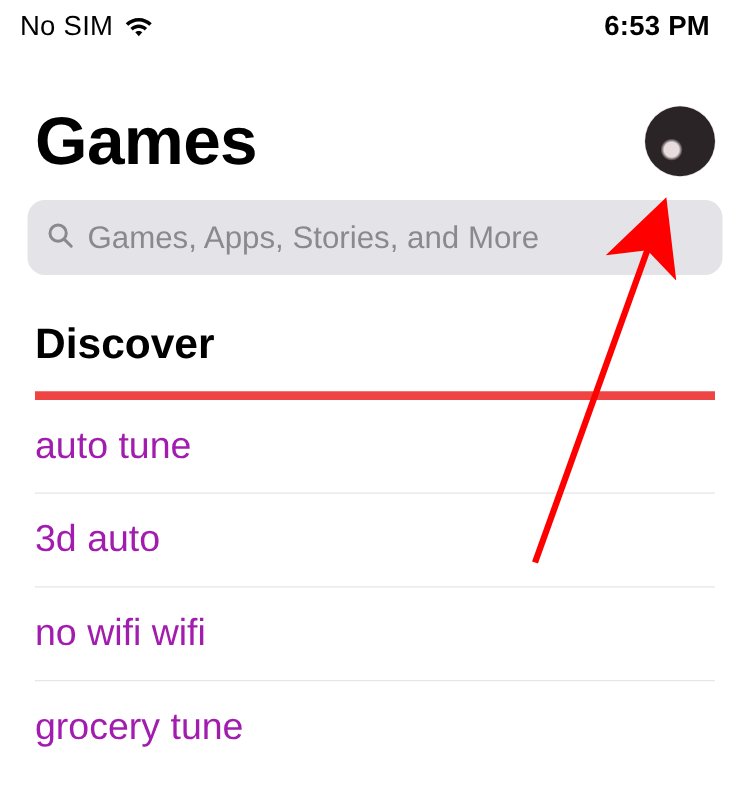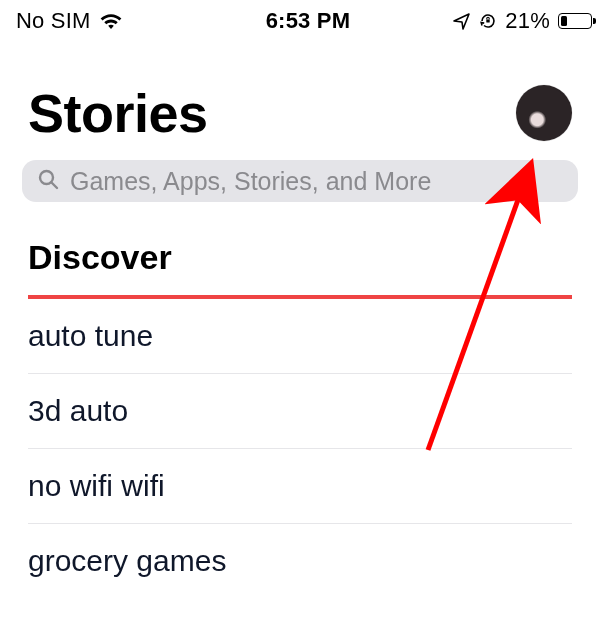--- a/index.html
+++ b/index.html
@@ -11,21 +11,21 @@
       color: #000;
       overflow: hidden;
       position: relative;
     }
 
     
     .status-bar {
       display: flex;
       justify-content: space-between;
       align-items: flex-start;
-      padding: 8px 8px 0 16px;
+      padding: 8px 32px 0 16px;
       font-size: 22px;
       font-weight: 500;
       letter-spacing: 0.2px;
     }
     .status-left, .status-right {
       display: flex;
       align-items: center;
       gap: 8px;
     }
     .status-center { font-weight: 600; margin-left: 40px; }
@@ -73,21 +73,21 @@
       box-shadow: 0 0 0 0.5px rgba(0,0,0,.1);
       cursor: pointer;
       flex-shrink: 0;
     }
 
     
     .search-wrap { padding: 16px 22px 0 22px; }
     .search-field {
       background: #e4e4e8;
       border-radius: 14px;
-      height: 42px;
+      height: 60px;
       display: flex;
       align-items: center;
       padding: 0 14px;
       gap: 10px;
     }
     .search-field input {
       flex: 1;
       border: none;
       background: transparent;
       font-size: 25px;
@@ -96,26 +96,26 @@
     }
     .search-field input::placeholder { color: #8a8a8e; }
     .search-icon { color: #8a8a8e; flex-shrink:0; }
 
     
     .discover { padding: 36px 28px 0 28px; }
     .discover-title {
       font-size: 34px;
       font-weight: 800;
       padding-bottom: 18px;
-      border-bottom: 4px solid #ef4444;
+      border-bottom: 7px solid #ef4444;
     }
     .discover-list { list-style: none; }
     .discover-item {
       font-size: 30px;
-      color: #0f172a;
+      color: #a21caf;
       padding: 20px 0;
       border-bottom: 1px solid #e6e6e9;
       cursor: pointer;
       font-weight: 400;
     }
     .discover-item:last-child { border-bottom: none; }
 
     
     .arrow-annotation {
       position: absolute;
@@ -134,43 +134,24 @@
       <svg width="24" height="18" viewBox="0 0 24 18">
         <path d="M12 17 L9.2 13.8 C10 13.1 10.95 12.7 12 12.7 C13.05 12.7 14 13.1 14.8 13.8 Z" fill="#000"></path>
         <path d="M5.3 10.3 C7.1 8.6 9.45 7.6 12 7.6 C14.55 7.6 16.9 8.6 18.7 10.3 L16.7 12.3 C15.4 11.1 13.8 10.4 12 10.4 C10.2 10.4 8.6 11.1 7.3 12.3 Z" fill="#000"></path>
         <path d="M1.6 6.6 C4.4 3.9 8 2.3 12 2.3 C16 2.3 19.6 3.9 22.4 6.6 L20.4 8.6 C18.1 6.4 15.2 5.1 12 5.1 C8.8 5.1 5.9 6.4 3.6 8.6 Z" fill="#000"></path>
       </svg>
     </span>
   </div>
 
   <div class="status-center">6:53 PM</div>
 
-  <div class="status-right">
-    <span class="location-icon">
-      <svg width="18" height="18" viewBox="0 0 18 18">
-          <path d="M1 9 L16 2 L10 17 L9 10 Z" fill="none" stroke="#000" stroke-width="1.6" stroke-linejoin="round"></path>
-        </svg>
-    </span>
-    <span class="orientation-icon">
-      <svg width="18" height="18" viewBox="0 0 18 18">
-        <path d="M3 9 a6 6 0 1 1 2 4.5" fill="none" stroke="#000" stroke-width="1.6"></path>
-        <path d="M3 13.5 l-0.8 -3 l3 0.6" fill="none" stroke="#000" stroke-width="1.6"></path>
-        <rect x="7.3" y="7.5" width="3.4" height="3" rx="0.6" fill="#000"></rect>
-        <path d="M7.8 7.5 v-1 a1.2 1.2 0 0 1 2.4 0 v1" fill="none" stroke="#000" stroke-width="1.1"></path>
-      </svg>
-    </span>
-    <span>21%</span>
-    <span class="battery-shell">
-      <span class="battery-fill" style="width: 5.88px;"></span>
-    </span>
-  </div>
 </div>
 
 <div class="header-row">
-  <h1 class="page-title">Stories</h1>
+  <h1 class="page-title">Games</h1>
   <div class="avatar"></div>
 </div>
 
 <div class="search-wrap">
   <div class="search-field">
     <span class="search-icon">
       <svg width="24" height="24" viewBox="0 0 24 24">
           <circle cx="10.5" cy="10.5" r="6.5" fill="none" stroke="#8a8a8e" stroke-width="2.4"></circle>
           <line x1="15.5" y1="15.5" x2="21" y2="21" stroke="#8a8a8e" stroke-width="2.4" stroke-linecap="round"></line>
         </svg>
@@ -178,21 +159,21 @@
     <input type="text" placeholder="Games, Apps, Stories, and More" style="">
   </div>
 </div>
 
 <div class="discover">
   <div class="discover-title">Discover</div>
   <ul class="discover-list">
     <li class="discover-item">auto tune</li>
     <li class="discover-item">3d auto</li>
     <li class="discover-item">no wifi wifi</li>
-    <li class="discover-item">grocery games</li>
+    <li class="discover-item">grocery tune</li>
   </ul>
 </div>
 
 <svg class="arrow-annotation" viewBox="0 0 600 631">
   <defs>
     <marker id="ahead" markerWidth="12" markerHeight="12" refX="9" refY="6" orient="auto">
       <path d="M0 0 L12 6 L0 12 L3 6 Z" fill="#ff0000"></path>
     </marker>
   </defs>
   <line x1="428" y1="450" x2="528" y2="172" stroke="#ff0000" stroke-width="5" marker-end="url(#ahead)"></line>

